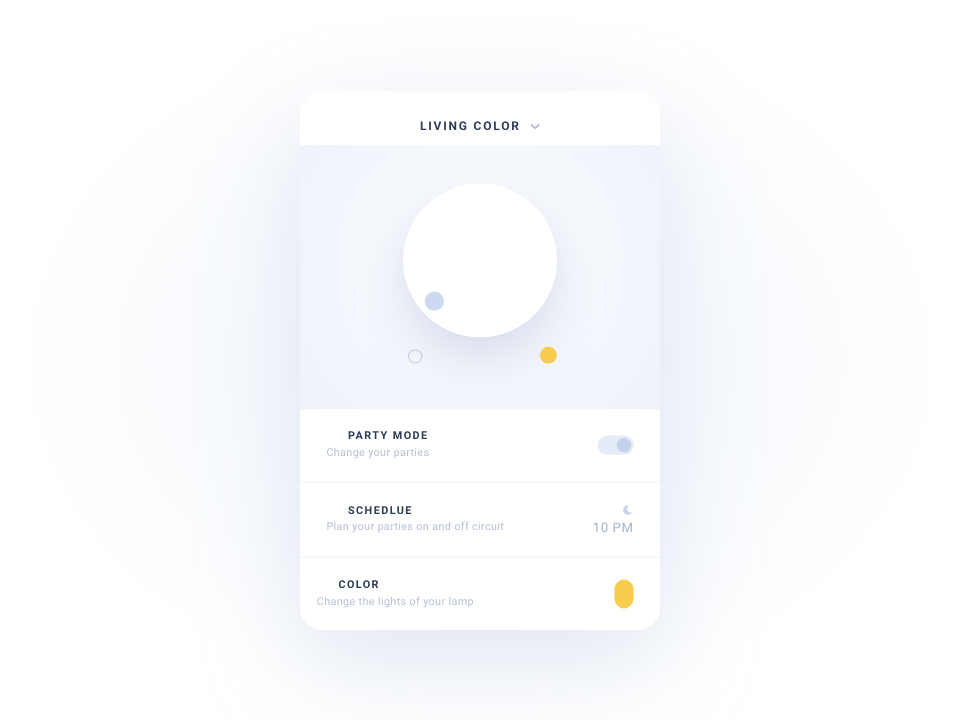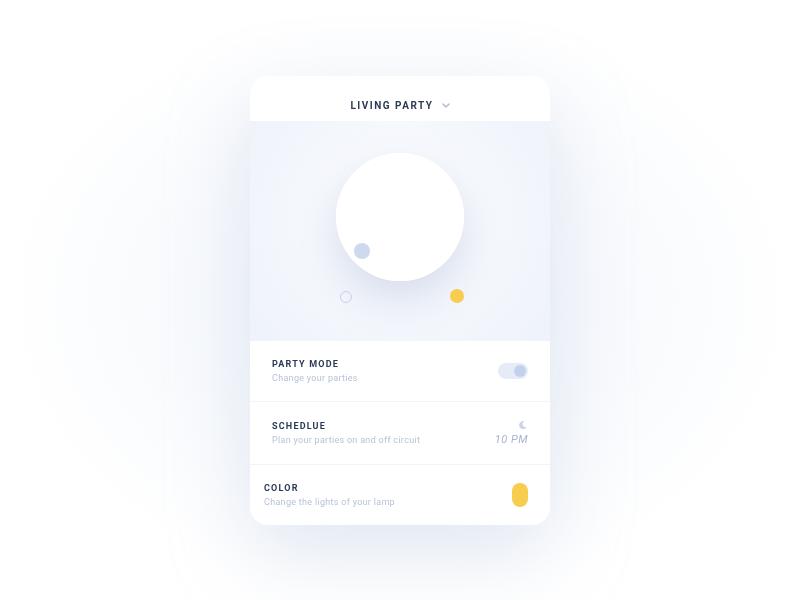--- a/index.html
+++ b/index.html
@@ -93,20 +93,21 @@
       padding: 18px 22px;
       border-bottom: 1px solid #f1f4f9;
     }
     .row:last-child { border-bottom: none; padding-left: 14px; }
     .row-text { display: flex; flex-direction: column; gap: 4px; }
     .row-title {
       font-size: 9px;
       font-weight: 700;
       letter-spacing: 1.2px;
       color: #2b3a55;
+      margin-left: 18px;
     }
     .row-sub {
       font-size: 9px;
       color: #b7c2d8;
       letter-spacing: 0.3px;
     }
     .toggle {
       width: 30px;
       height: 16px;
       border-radius: 10px;
@@ -121,21 +122,20 @@
       border-radius: 50%;
       background: #c4d1ec;
       top: 2px;
       right: 2px;
     }
     .schedule-right {
       display: flex;
       flex-direction: column;
       align-items: flex-end;
       gap: 3px;
-      font-style: italic;
     }
     .moon {
       width: 10px;
       height: 10px;
       color: #c9d4ea;
     }
     .moon svg { display: block; }
     .schedule-time {
       font-size: 11px;
       color: #a8b5cf;
@@ -148,21 +148,21 @@
       background: #f8cc4f;
       cursor: pointer;
     }
   </style>
 </head>
 <body>
 
 <div class="card">
 
   <div class="header">
-    <span class="room-label">LIVING PARTY</span>
+    <span class="room-label">LIVING COLOR</span>
     <span class="chevron">
       <svg width="8" height="5" viewBox="0 0 8 5">
           <path d="M1 1 L4 4 L7 1" stroke="#aeb9d2" stroke-width="1.4" fill="none" stroke-linecap="round" stroke-linejoin="round"></path>
         </svg>
     </span>
   </div>
 
   <div class="dial-area">
     <div class="dial">
       <div class="dial-indicator"></div>

